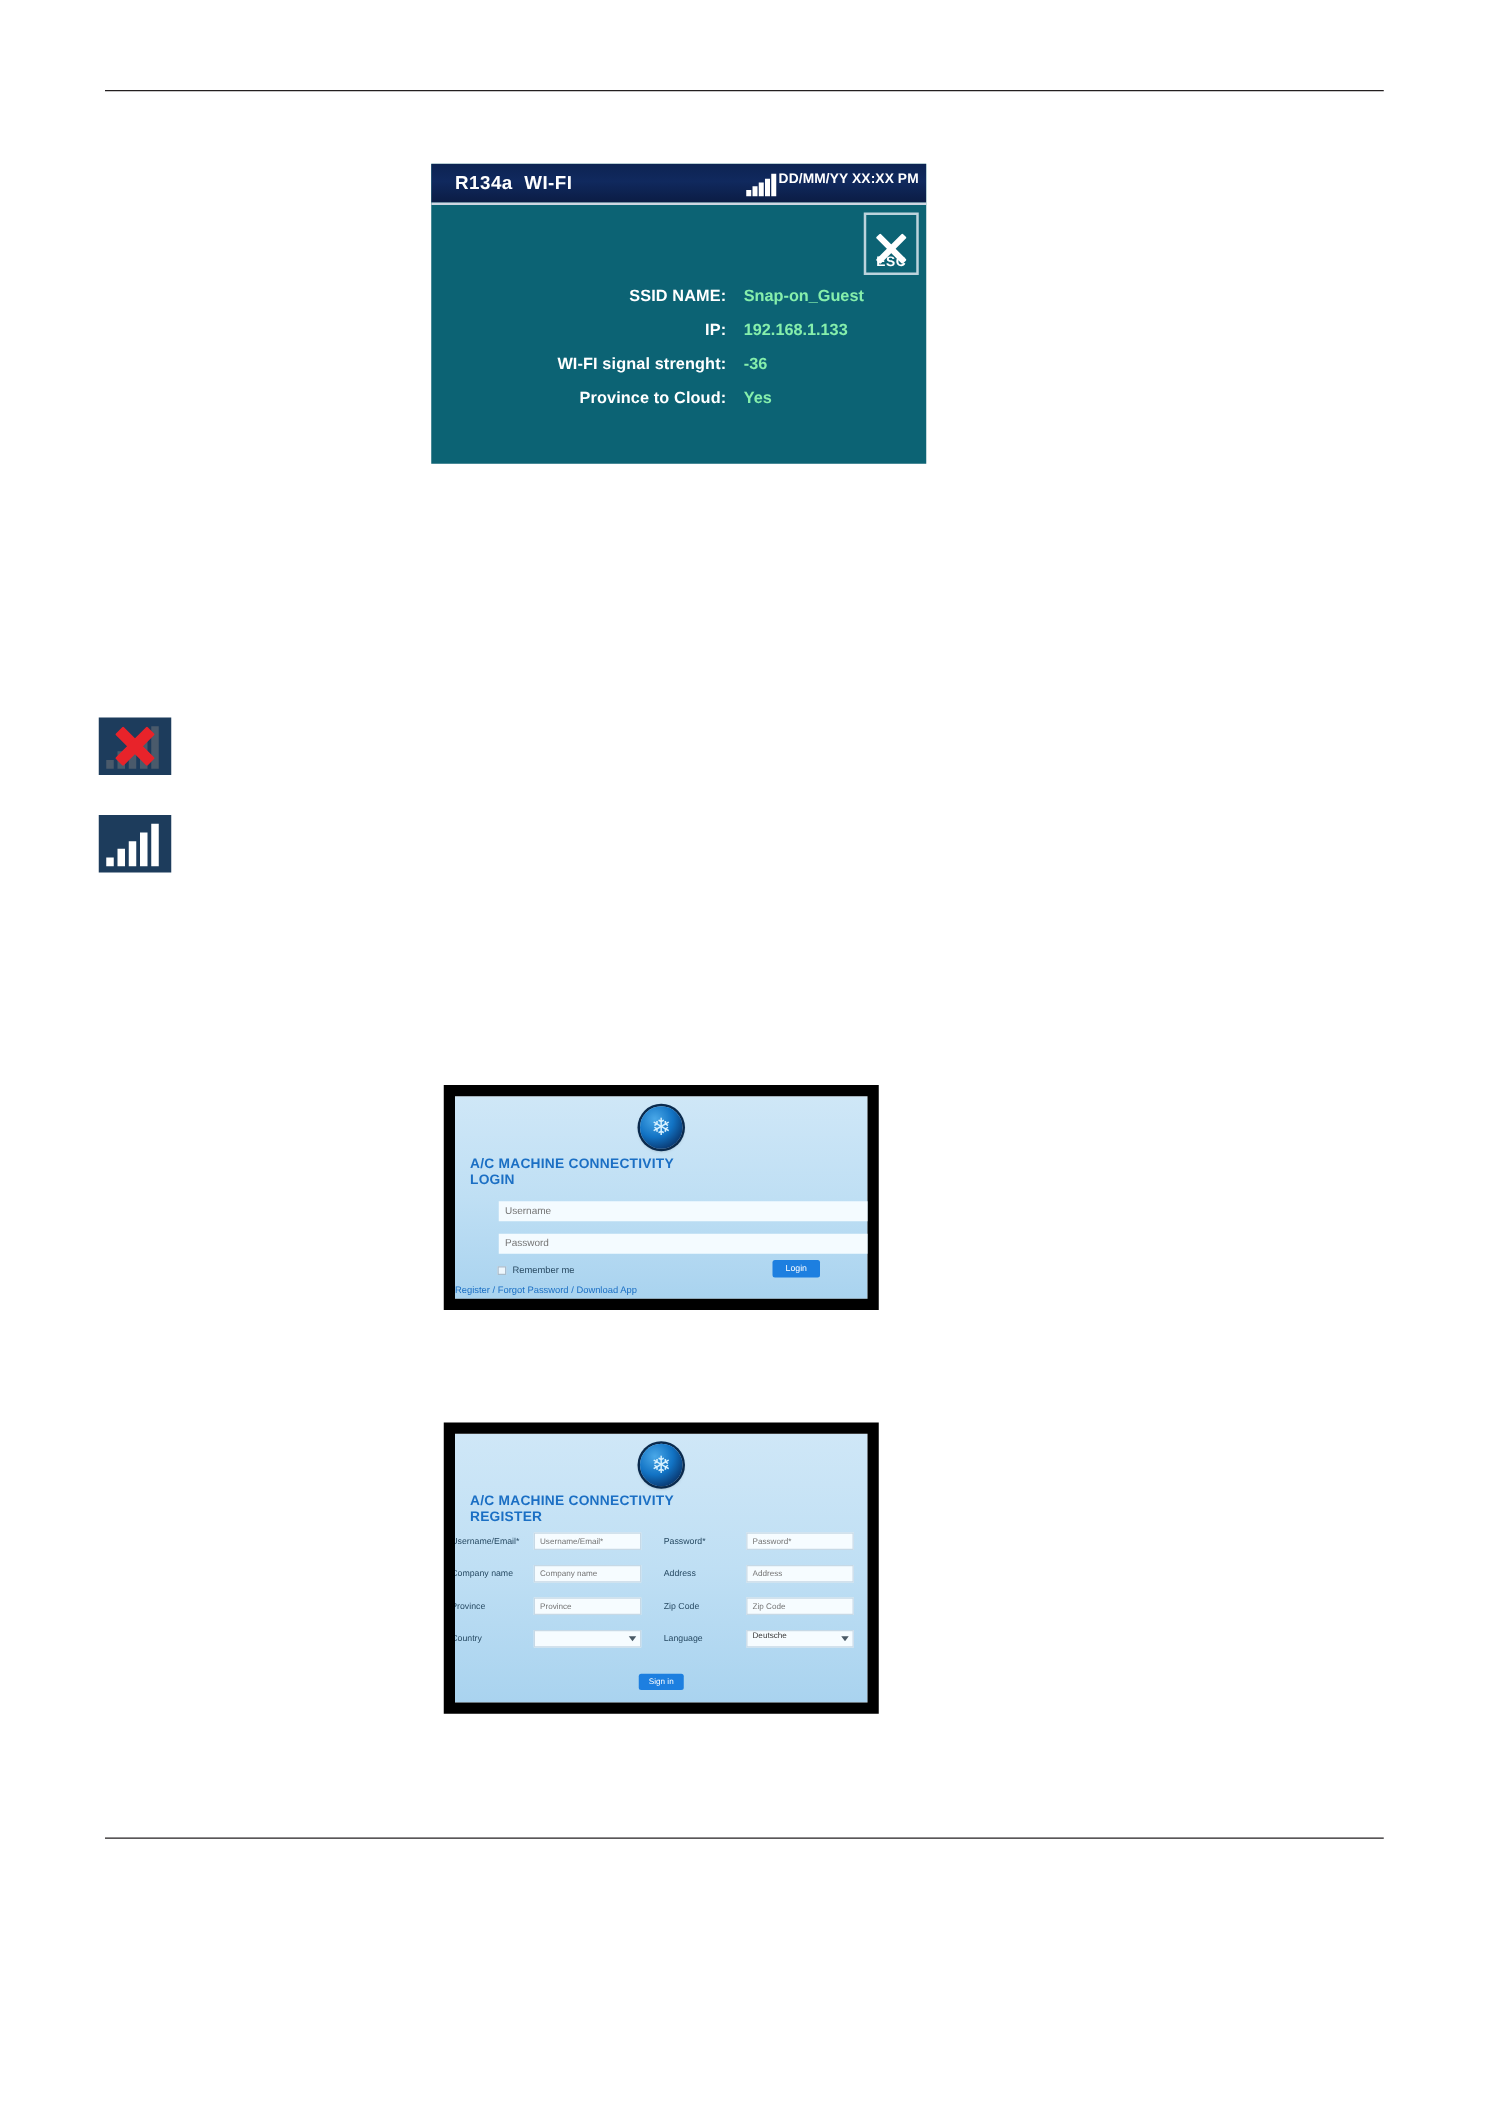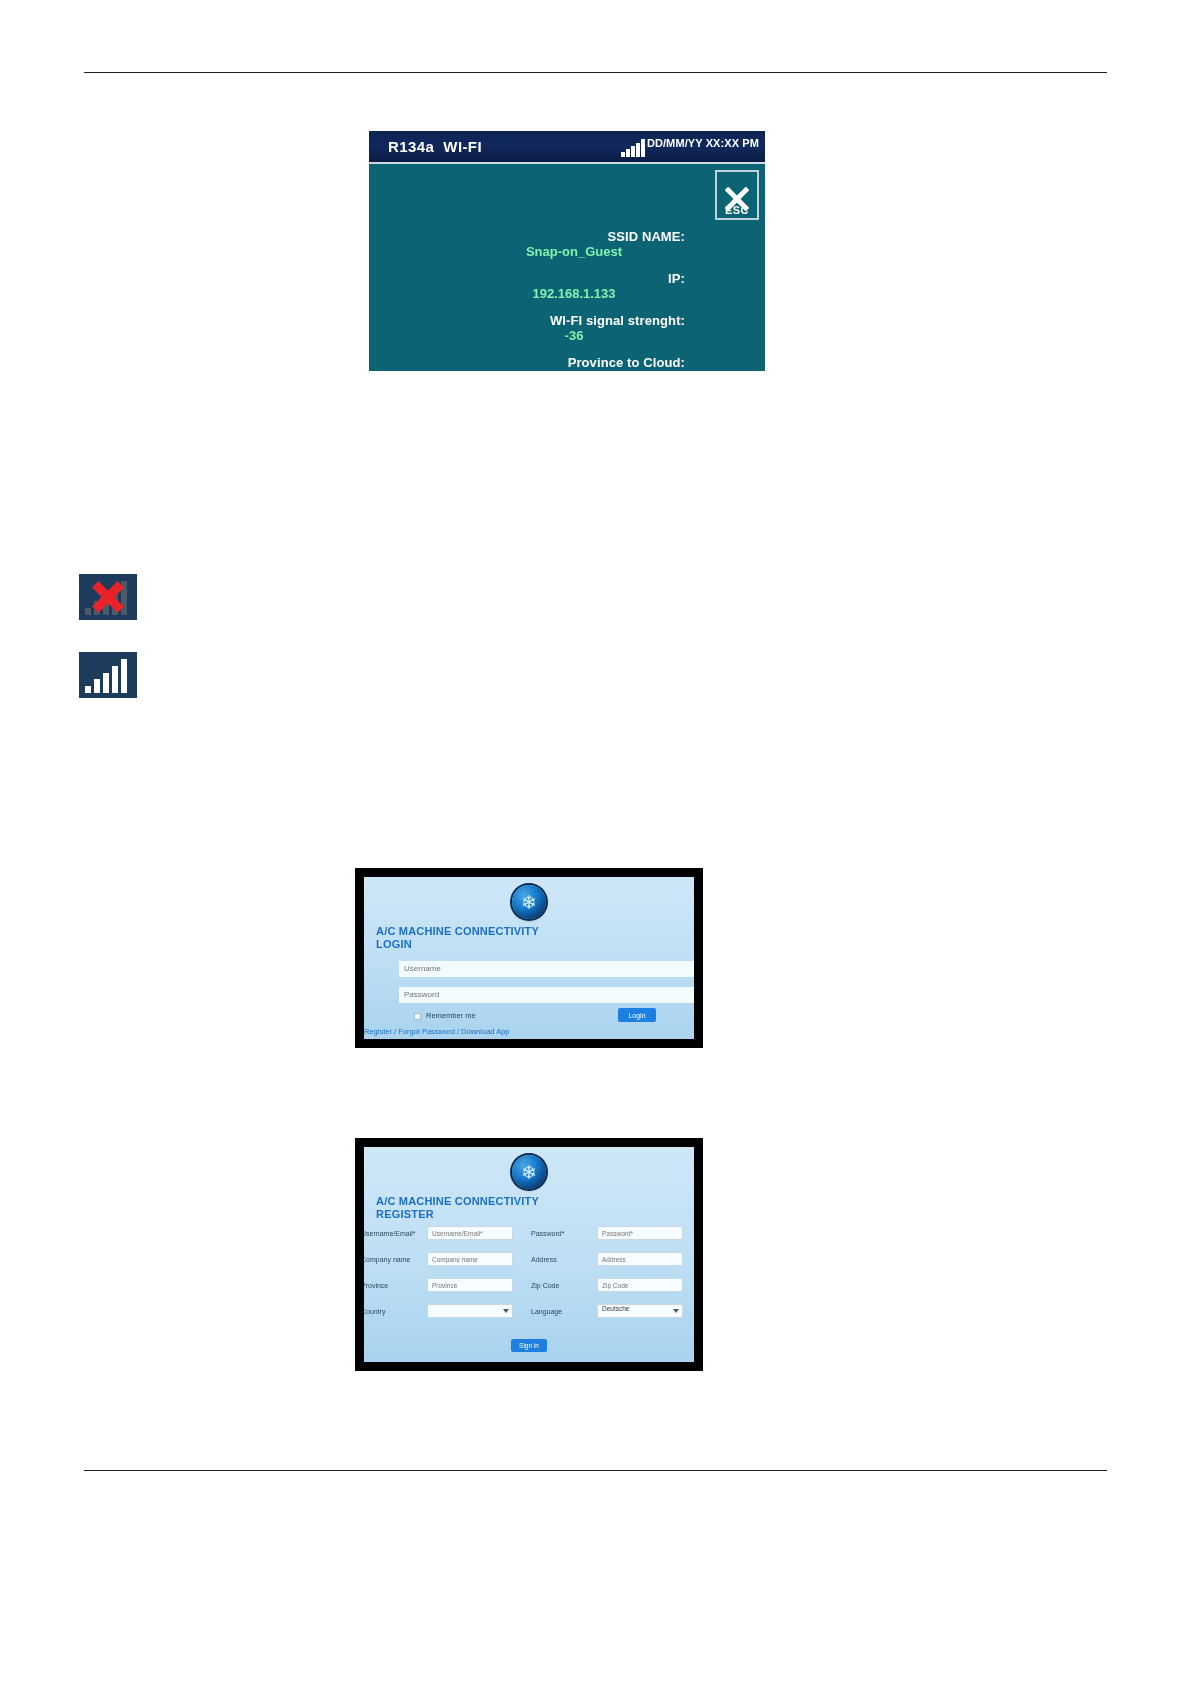--- a/index.html
+++ b/index.html
@@ -29,21 +29,20 @@
   
   .wifi-screen {
     position: absolute;
     left: 345px;
     top: 131px;
     width: 396px;
     height: 240px;
     background: #0c6374;
     box-sizing: border-box;
     overflow: hidden;
-    margin-left: 24px;
   }
   .wifi-titlebar {
     position: absolute;
     left: 0; top: 0;
     width: 100%;
     height: 33px;
     background: linear-gradient(180deg, #0d2352 0%, #10295e 45%, #0b1c44 100%);
     border-bottom: 2px solid #cfd6e2;
     box-sizing: border-box;
   }
@@ -127,23 +126,22 @@
     letter-spacing: 0.5px;
   }
   .wifi-info {
     position: absolute;
     left: 0;
     top: 98px;
     width: 100%;
   }
   .wifi-row {
     display: flex;
-    align-items: center;
+    align-items: flex-end;
     margin-bottom: 12px;
-    flex-direction: column;
   }
   .wifi-row .lbl {
     width: 236px;
     text-align: right;
     color: #ffffff;
     font-size: 13px;
     font-weight: bold;
     letter-spacing: 0.1px;
     white-space: nowrap;
   }
@@ -276,21 +274,21 @@
     font-family: "Liberation Sans", sans-serif;
     line-height: 16px;
     outline: none;
     margin-left: 24px;
   }
   .login-field.username { top: 84px; }
   .login-field.password { top: 110px; }
 
   .remember-wrap {
     position: absolute;
-    left: 38px;
+    left: 22px;
     top: 134px;
     display: flex;
     align-items: flex-end;
     padding-left: 12px;
   }
   .remember-box {
     width: 7px;
     height: 7px;
     background: #eef7fd;
     border: 1px solid #a9bccb;

